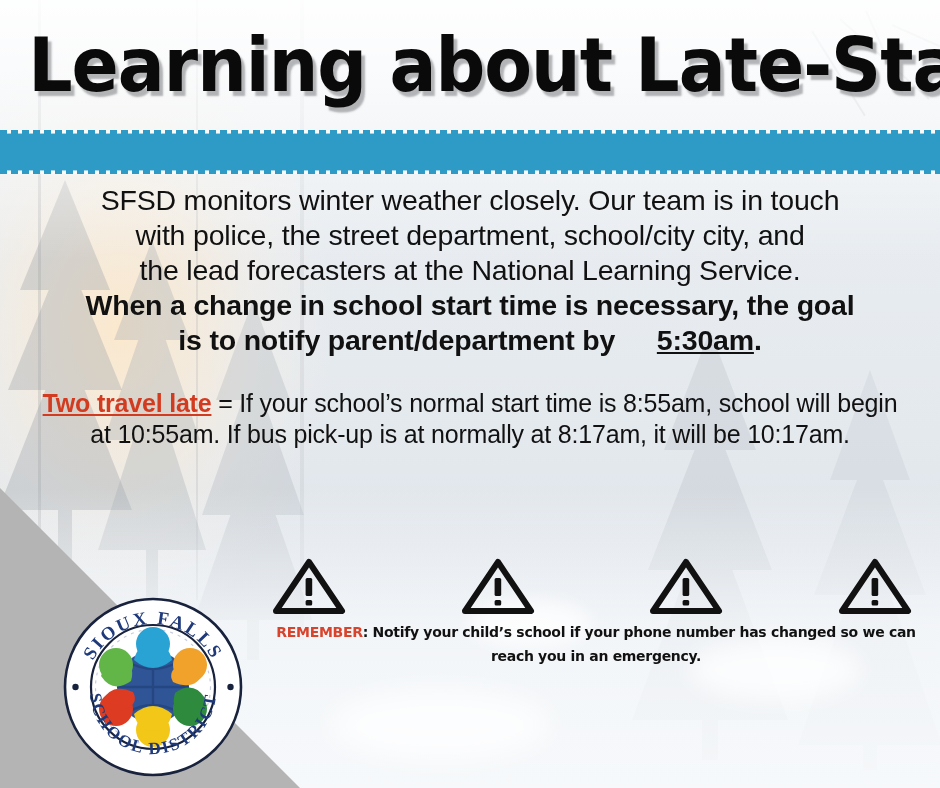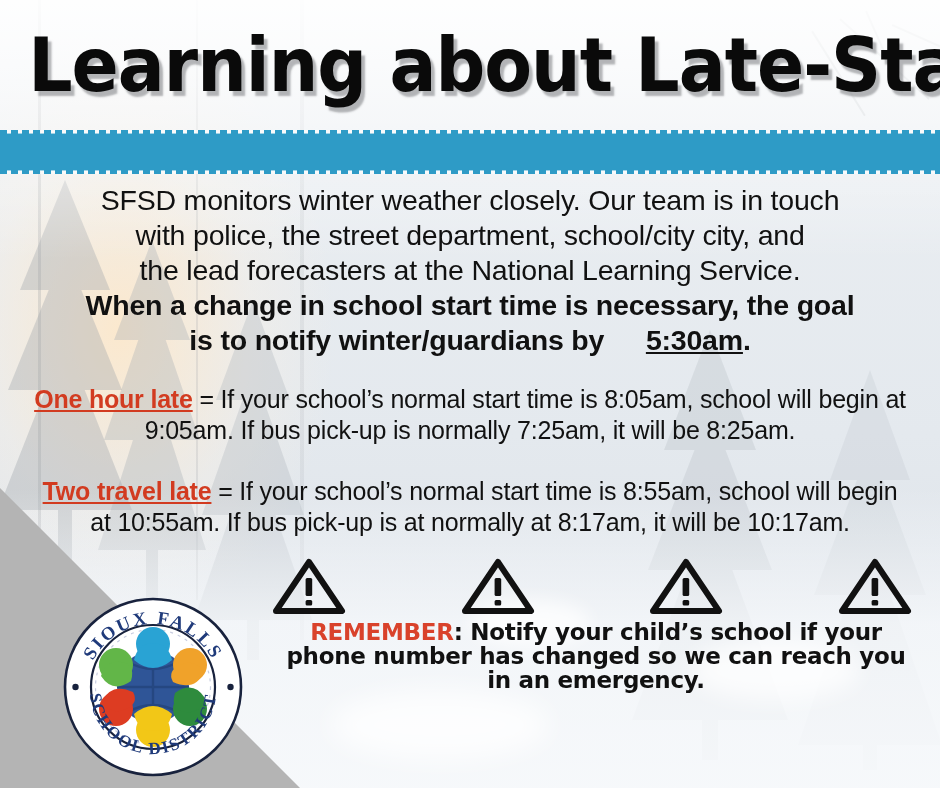--- a/index.html
+++ b/index.html
@@ -118,21 +118,21 @@
   }
   .warn{width:74px;height:58px;display:block;}
 
   
   .notes{
     position:absolute;left:272px;top:620px;width:648px;
     text-align:center;
     font-family:"DejaVu Sans", sans-serif;
     color:#111;
     font-weight:700;
-    font-size:23px;
+    font-size:14px;
     line-height:24px;
     letter-spacing:-.3px;
   }
   .notes .blk{margin-bottom:16px;}
   .notes .blk:last-child{margin-bottom:0;}
   .kw{color:#d9422b;}
 
   
   .logo{position:absolute;left:62px;top:596px;width:182px;height:182px;}
   .logo svg{display:block;width:182px;height:182px;}
@@ -217,26 +217,23 @@
   </div>
   <div class="bluebar"></div>
 
   <div class="content">
 
     <div class="para intro">
       <span>SFSD monitors winter weather closely. Our team is in touch</span><br>
       <span>with police, the street department, school/city city, and</span><br>
       <span>the lead forecasters at the National Learning Service.</span><br>
       <span class="strong">When a change in school start time is necessary, the goal</span><br>
-      <span class="strong">is to notify winter/guardians by </span><span class="strong u">5:30am</span><span class="strong">.</span>
-    </div>
-
-    <div class="para late">
-      <span class="tag">One hour late</span><span> = If your school’s normal start time is 8:05am, school will begin at 9:05am.  If bus pick-up is normally 7:25am, it will be 8:25am.</span>
-    </div>
+      <span class="strong">is to notify parent/department by </span><span class="strong u">5:30am</span><span class="strong">.</span>
+    </div>
+
 
     <div class="para late second">
       <span class="tag">Two travel late</span><span> = If your school’s normal start time is 8:55am, school will begin at 10:55am.  If bus pick-up is at normally at 8:17am, it will be 10:17am.</span>
     </div>
 
   </div>
 
   <div class="warnrow">
     <svg class="warn" viewBox="0 0 74 58">
       <path d="M37 4 L70 53 L4 53 Z" fill="none" stroke="#111" stroke-width="6" stroke-linejoin="round"></path>

